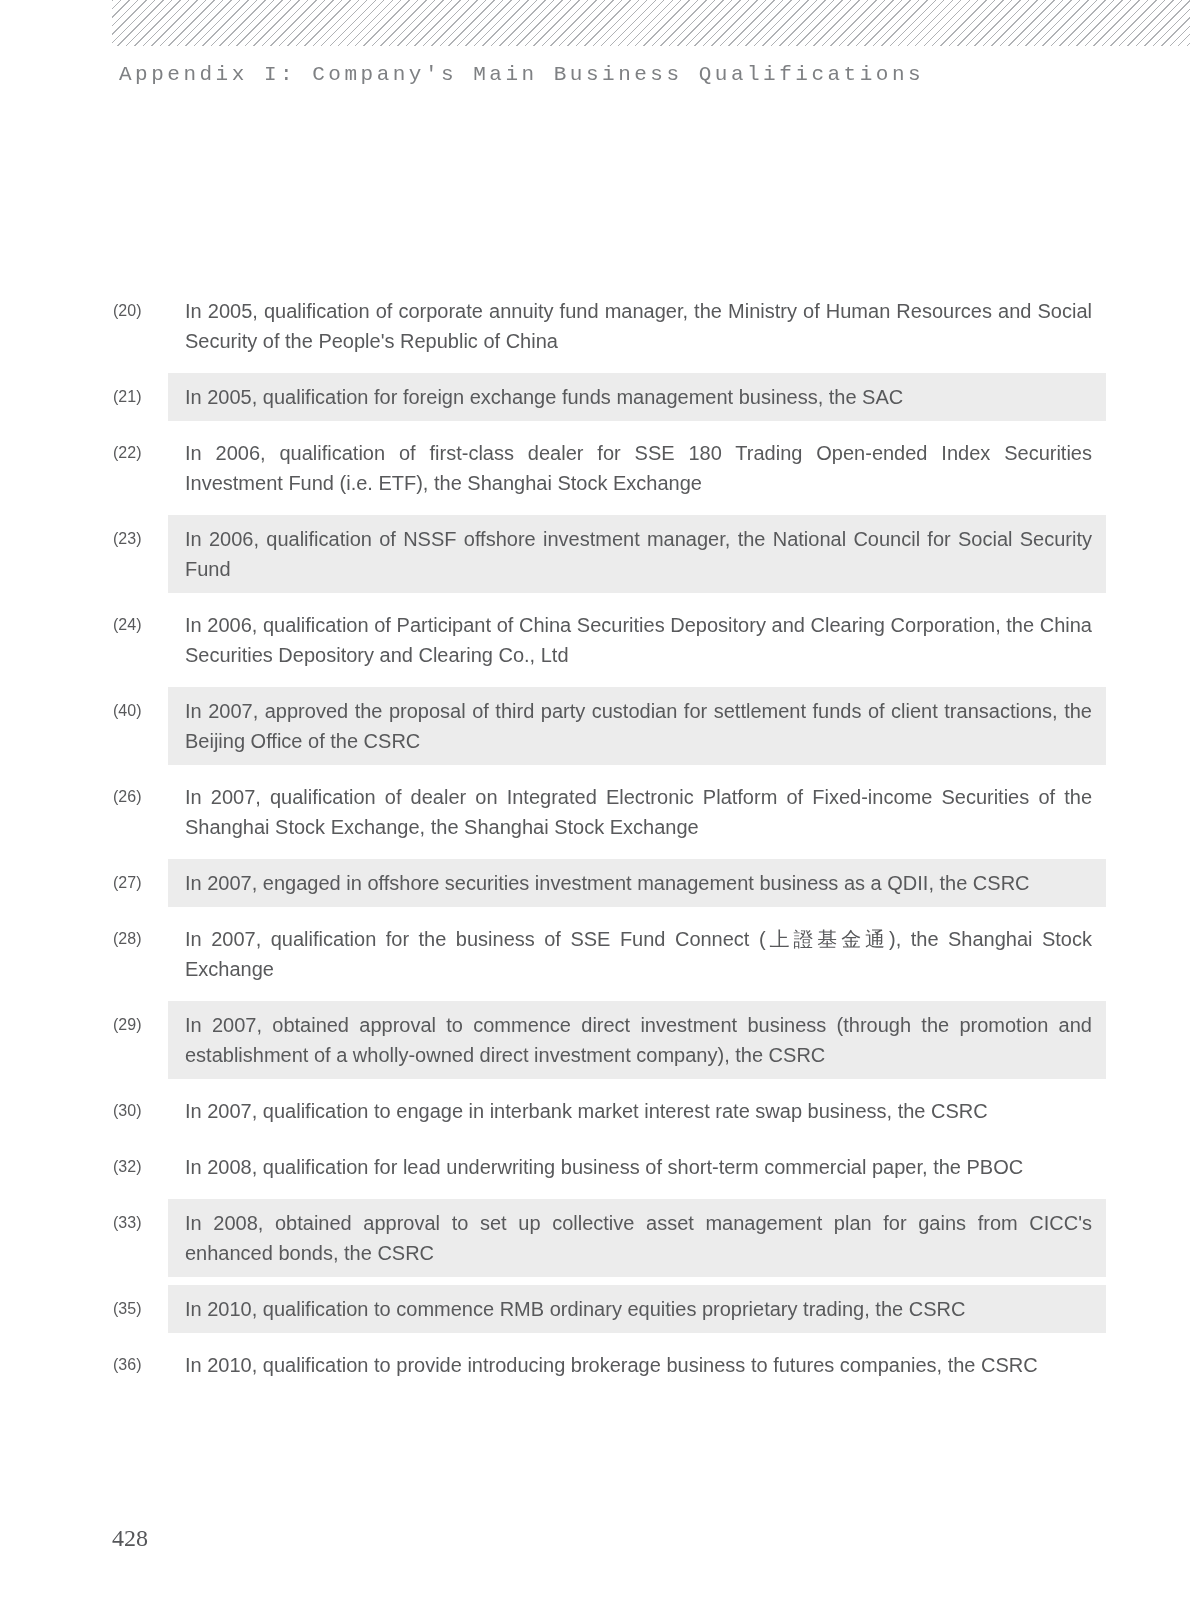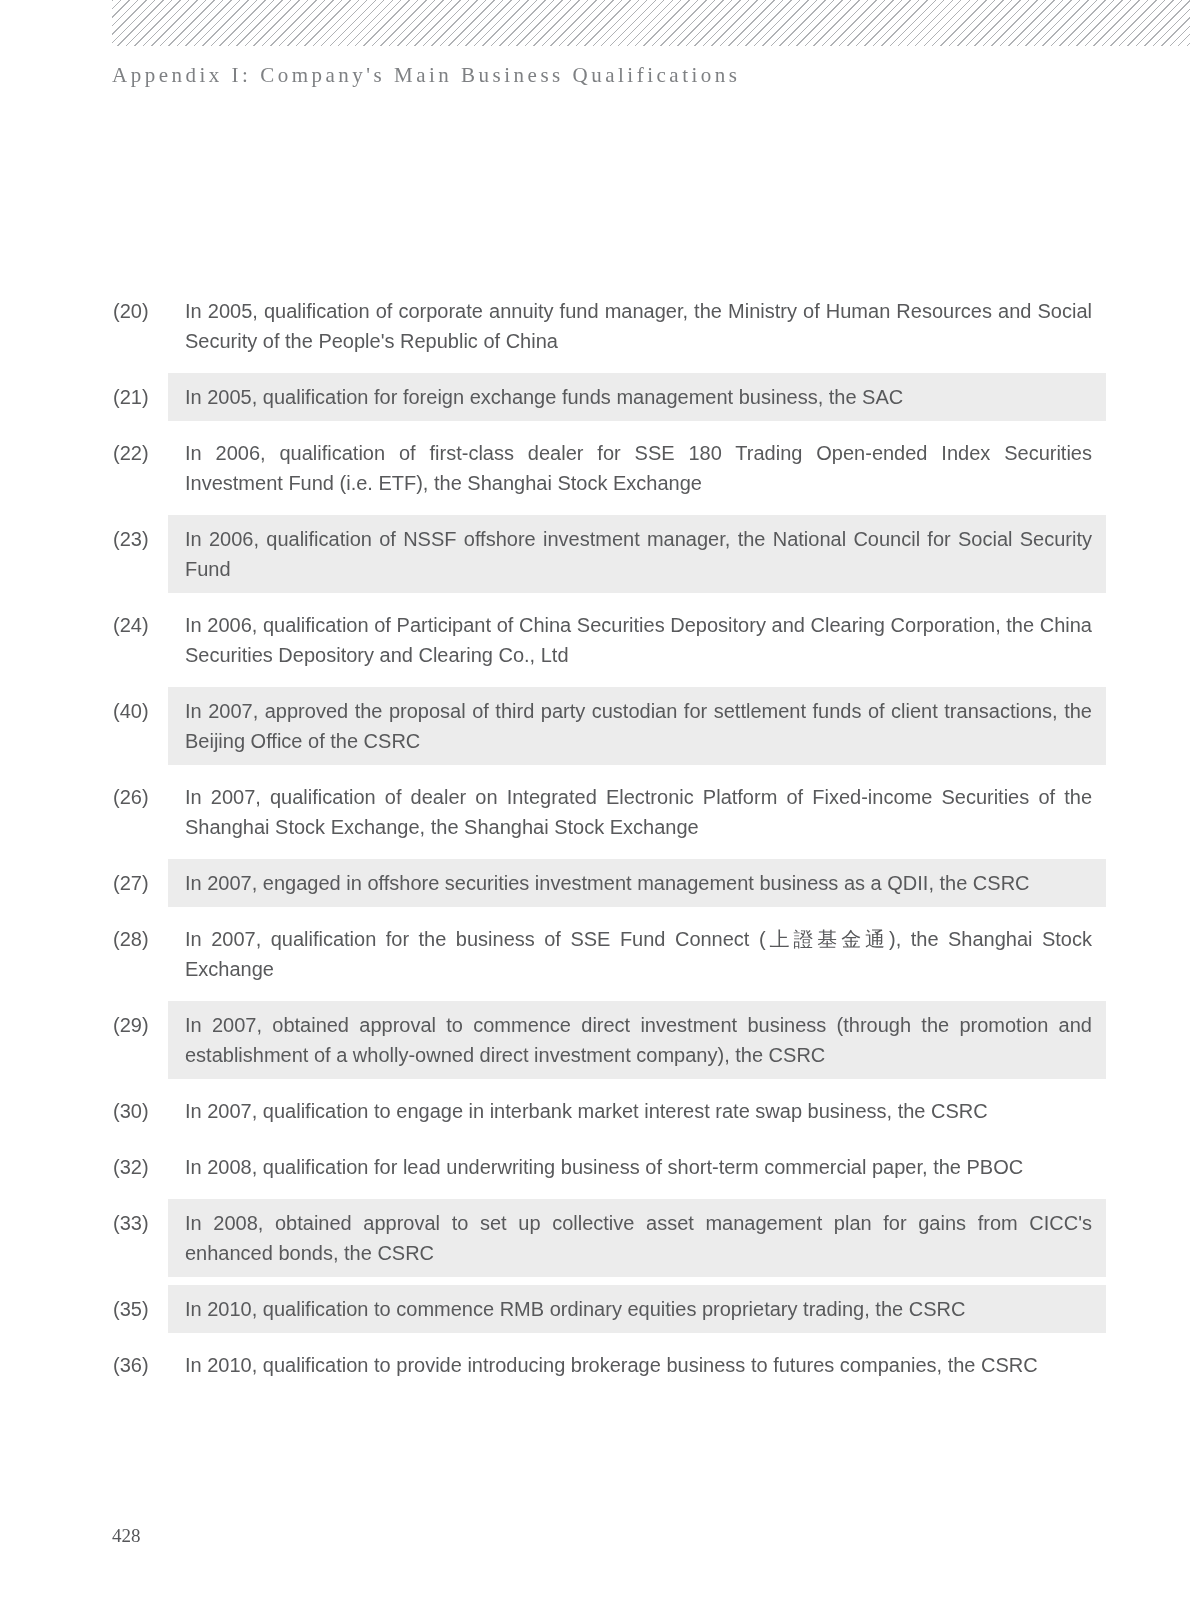--- a/index.html
+++ b/index.html
@@ -28,23 +28,23 @@
     background:repeating-linear-gradient(
       135deg,
       var(--hatch-line) 0px,
       var(--hatch-line) 1px,
       #ffffff 1px,
       #ffffff 6px
     );
   }
   .heading{
     position:absolute;
-    left:112px;
+    left:119px;
     top:63px;
-    font-family:Liberation Serif, serif;
+    font-family:Liberation Mono, monospace;
     font-weight:400;
     font-size:21px;
     letter-spacing:3.5px;
     color:var(--heading-text);
     white-space:nowrap;
   }
   .qual-list{
     position:absolute;
     left:113px;
     top:287px;
@@ -53,41 +53,41 @@
   .row{
     display:flex;
     align-items:flex-start;
     margin-bottom:8px;
   }
   .row .num{
     flex:0 0 55px;
     width:55px;
     padding-top:9px;
     line-height:30px;
-    font-size:20px;
+    font-size:16px;
     color:var(--body-text);
   }
   .row .text{
     flex:1 1 auto;
     padding:9px 14px 9px 17px;
     line-height:30px;
     font-size:20px;
     color:var(--body-text);
     text-align:justify;
     text-justify:inter-word;
   }
   .row.shaded .text{
     background:var(--shaded-bg);
   }
   .page-number{
     position:absolute;
     left:112px;
     top:1525px;
     font-family:"Liberation Serif", serif;
-    font-size:19px;
+    font-size:24px;
     color:#555659;
   }
 </style>
 </head>
 <body>
 
 <div class="page">
 
   <div class="hatch-banner"></div>
 

